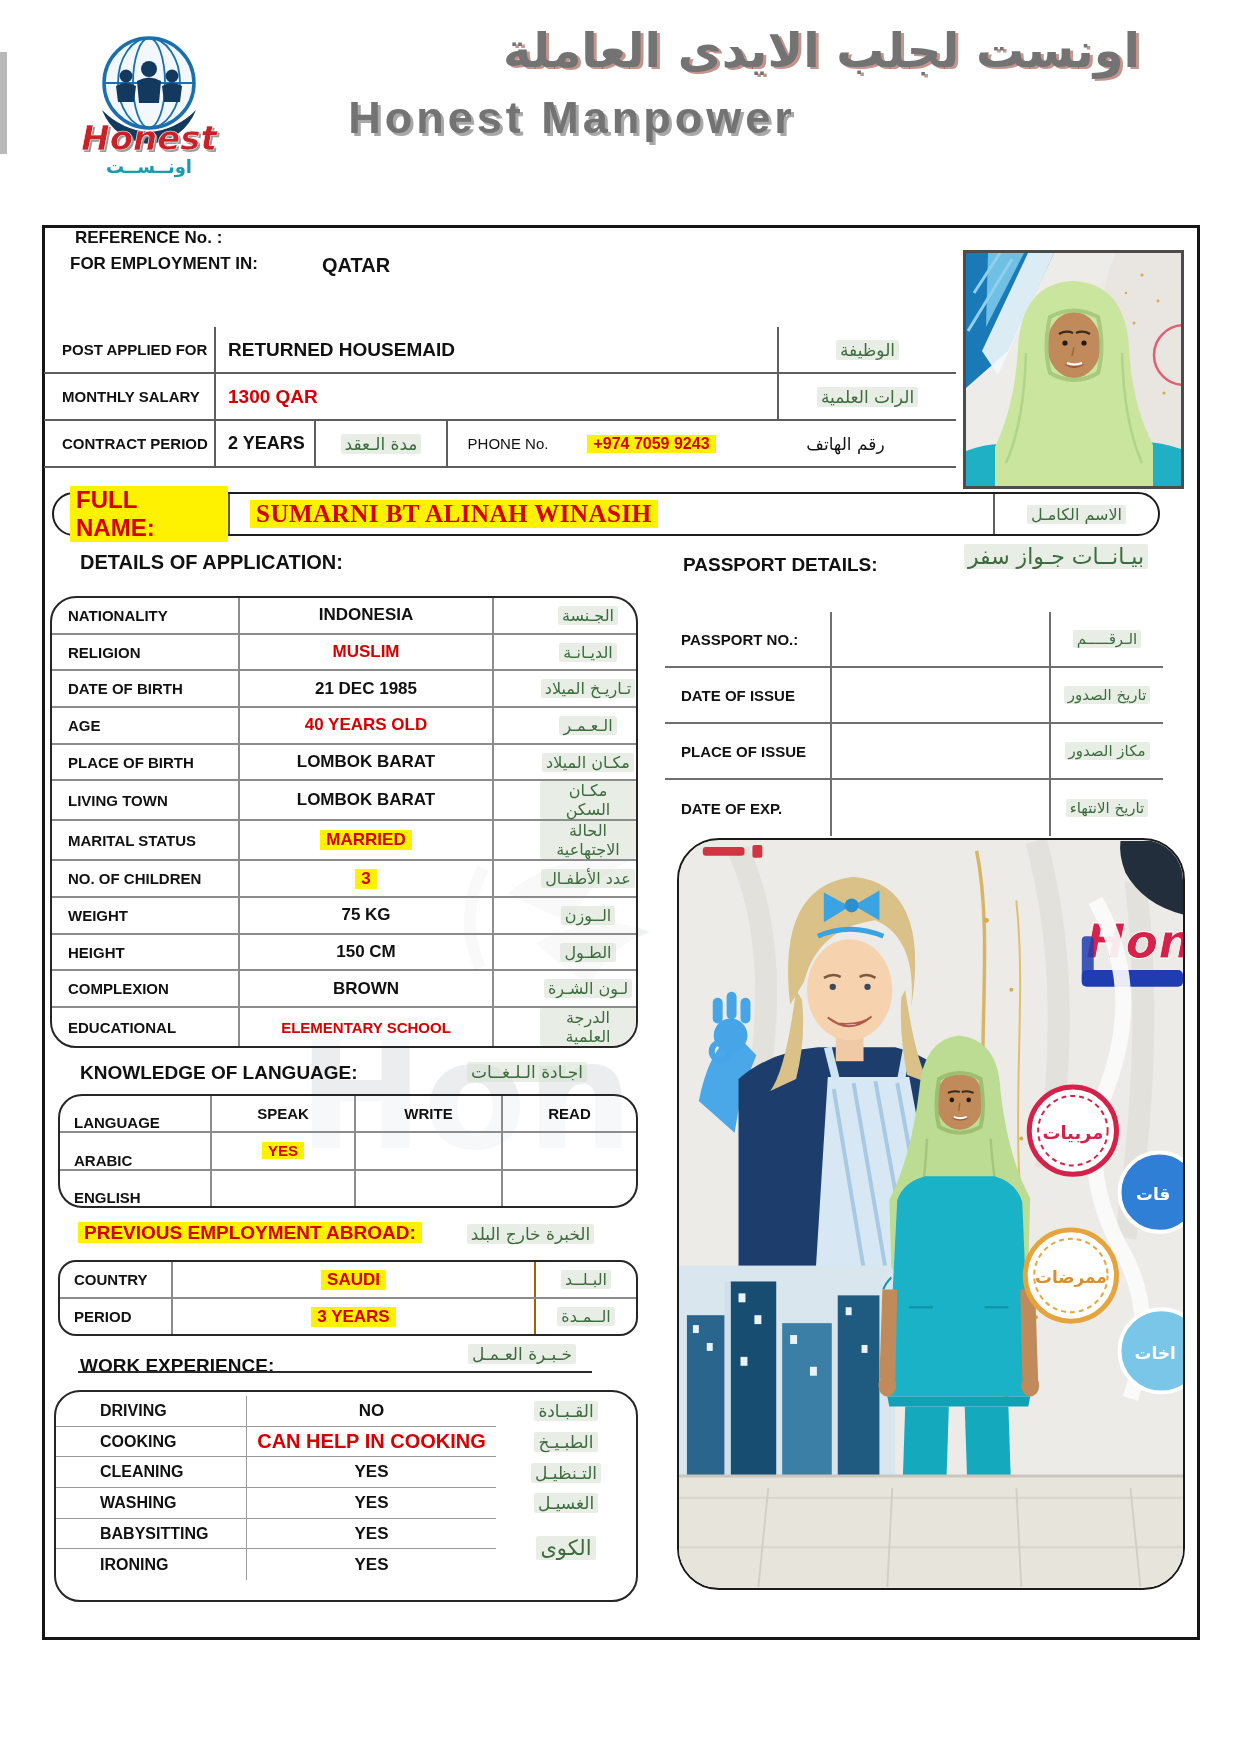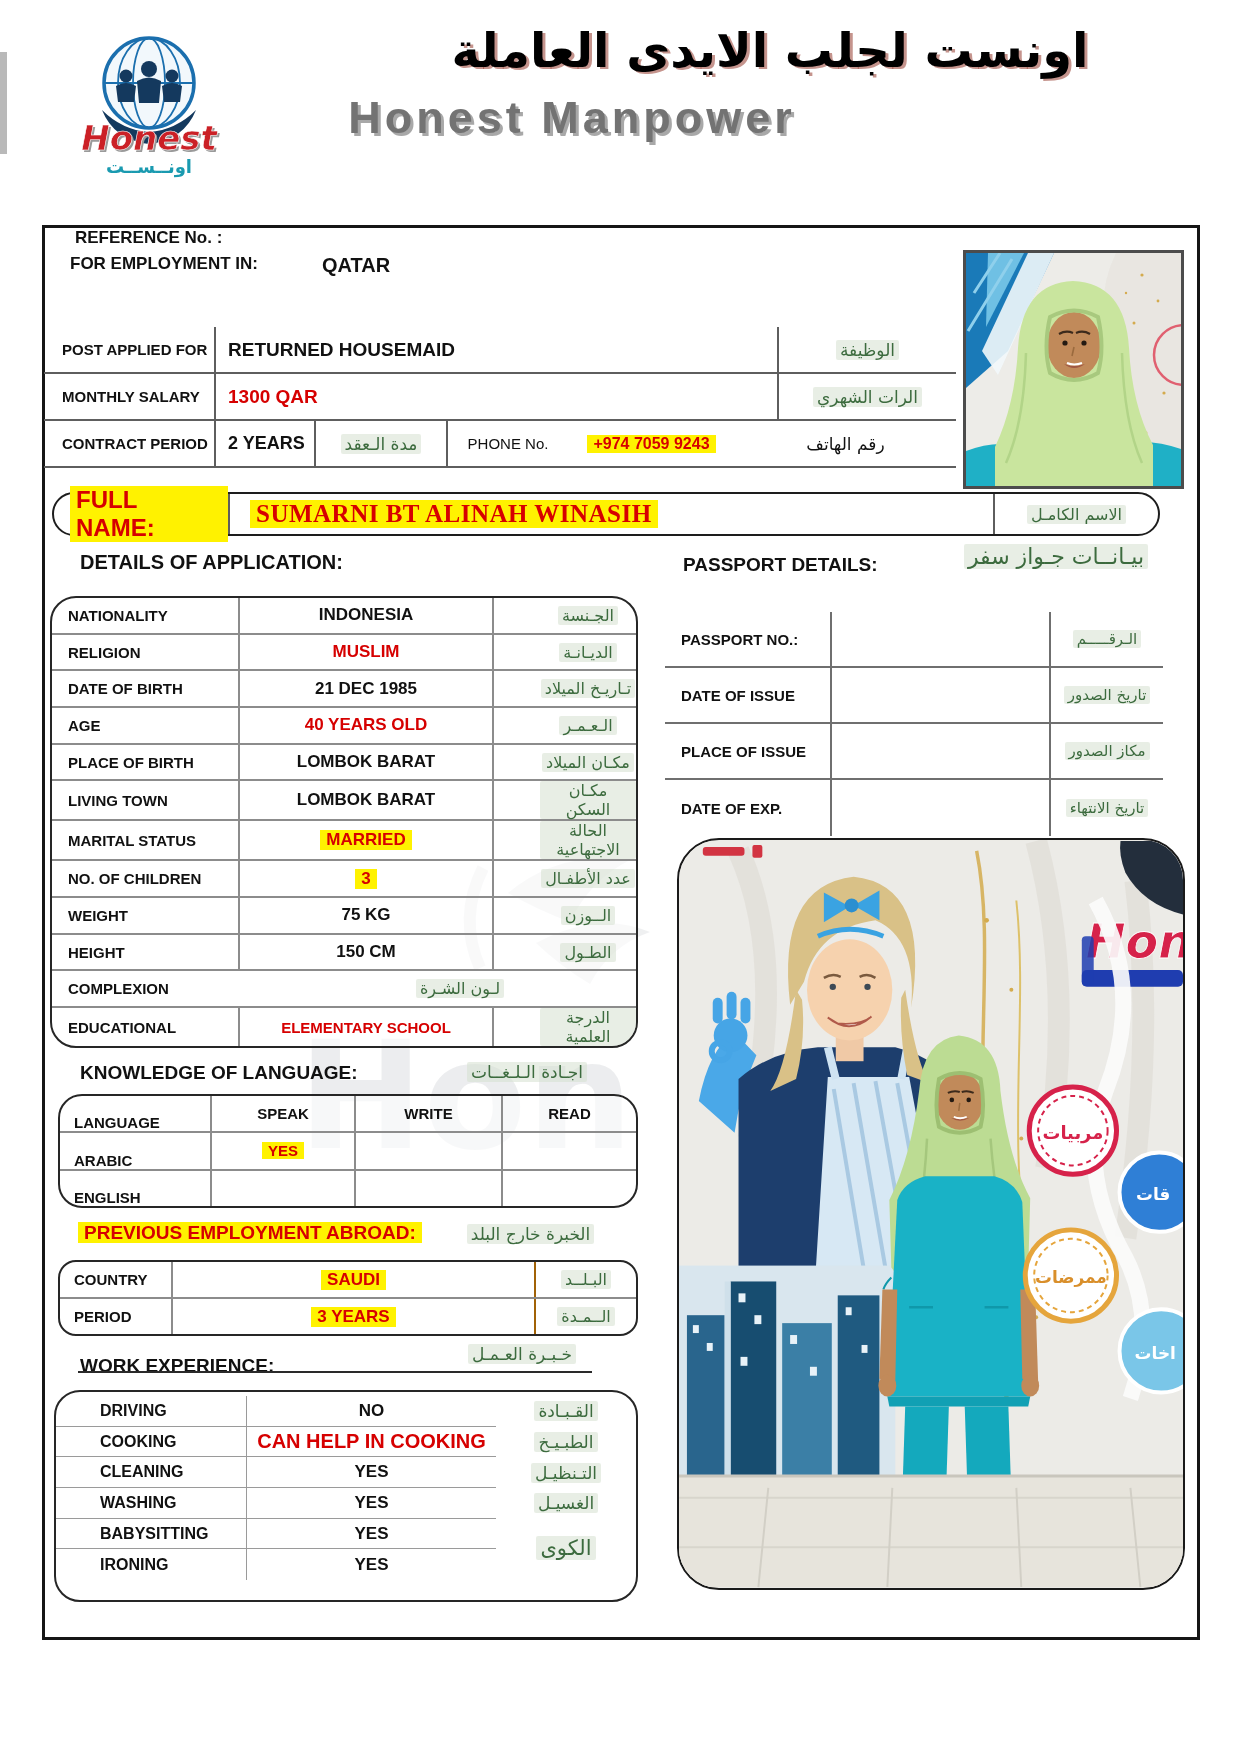--- a/index.html
+++ b/index.html
@@ -7,22 +7,22 @@
         font-family:"Liberation Sans",sans-serif;color:#111;}
   .abs{position:absolute;}
   .ar{font-family:"DejaVu Sans",sans-serif;direction:rtl;}
   .grn{color:#3c6b3e;background:rgba(213,224,207,.55);padding:0 4px;border-radius:2px;}
   .red{color:#d60000;}
   .hl{background:#fff200;padding:0 6px;}
   .b{font-weight:bold;}
   .z2{z-index:2;}
 
   
-  .arabic-title{left:400px;top:22px;width:740px;text-align:center;font-family:"DejaVu Sans",sans-serif;
-    direction:rtl;font-size:48px;font-weight:bold;color:#000000;text-shadow:3px 2px 0 rgba(150,60,48,.55);}
+  .arabic-title{left:400px;top:22px;width:740px;font-family:"DejaVu Sans",sans-serif;
+    direction:rtl;font-size:48px;font-weight:bold;color:#737373;text-shadow:3px 2px 0 rgba(150,60,48,.55);}
   .company-name{left:232px;top:92px;width:680px;text-align:center;font-size:45px;font-weight:bold;
     color:#737373;letter-spacing:4px;text-shadow:3px 3px 0 #a8a8a8;}
   .scan-mark{left:0;top:52px;width:7px;height:102px;background:#b9b9b9;}
 
   
   .frame{left:42px;top:225px;width:1158px;height:1415px;border:3px solid #161616;box-sizing:border-box;z-index:0;}
 
   .ref1{left:75px;top:228px;font-size:17px;font-weight:bold;}
   .ref2{left:70px;top:254px;font-size:17px;font-weight:bold;}
   .ref2-val{left:322px;top:254px;font-size:20px;font-weight:bold;}
@@ -165,21 +165,21 @@
 
   <div class="abs job-table">
     <div class="jrow">
       <div class="jlabel">POST APPLIED FOR</div>
       <div class="jvalue">RETURNED HOUSEMAID</div>
       <div class="jarabic ar"><span class="grn">الوظيفة</span></div>
     </div>
     <div class="jrow">
       <div class="jlabel">MONTHLY SALARY</div>
       <div class="jvalue red">1300 QAR</div>
-      <div class="jarabic ar"><span class="grn">الرات الشهري</span></div>
+      <div class="jarabic ar"><span class="grn">الرات العلمية</span></div>
     </div>
     <div class="jrow">
       <div class="jlabel">CONTRACT PERIOD</div>
       <div class="jv2">2 YEARS</div>
       <div class="jca ar">
           <span class="grn">مدة الـعقد</span>
         </div>
       <div class="jpl">PHONE No.</div>
       <div class="jpv">
           <span class="red hl">+974 7059 9243</span>
@@ -306,20 +306,21 @@
     </div>
     <div class="drow">
       <div class="dlabel">HEIGHT</div>
       <div class="dvalue">150 CM</div>
       <div class="darabic ar">
           <span class="grn">الطـول</span>
         </div>
     </div>
     <div class="drow">
       <div class="dlabel">COMPLEXION</div>
+      <div class="dvalue">BROWN</div>
       <div class="darabic ar">
           <span class="grn">لـون الشـرة</span>
         </div>
     </div>
     <div class="drow">
       <div class="dlabel">EDUCATIONAL</div>
       <div class="dvalue red" style="font-size:15px;">ELEMENTARY SCHOOL</div>
       <div class="darabic ar">
           <span class="grn">الدرجة العلمية</span>
         </div>

